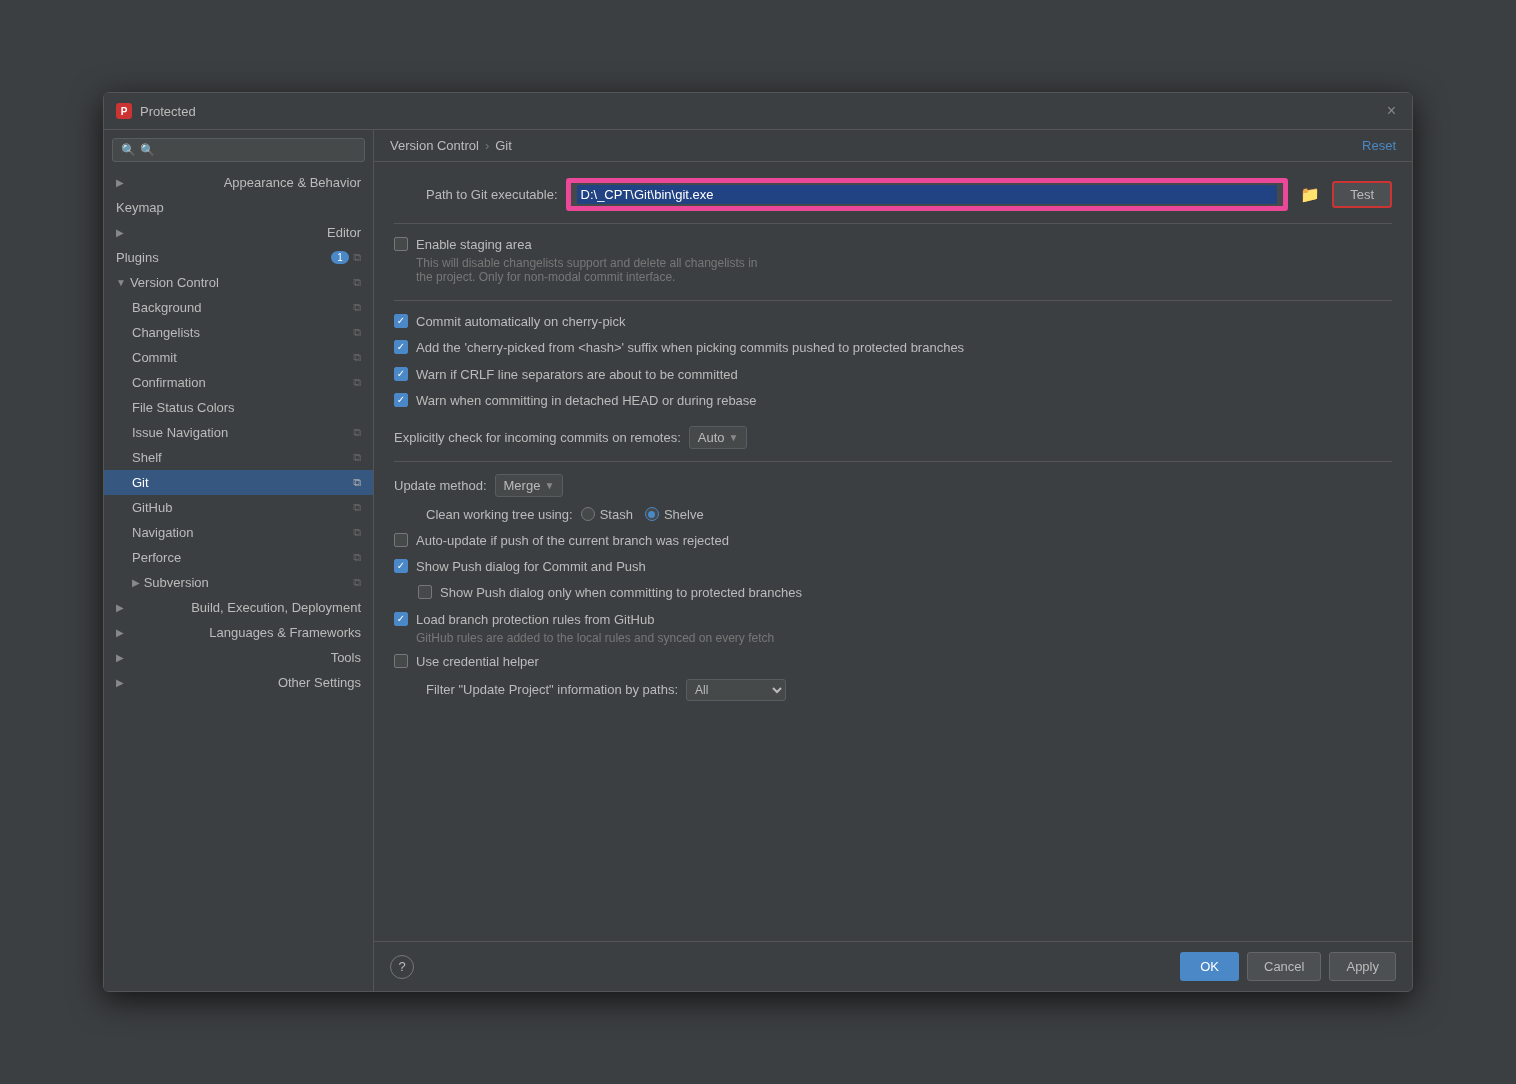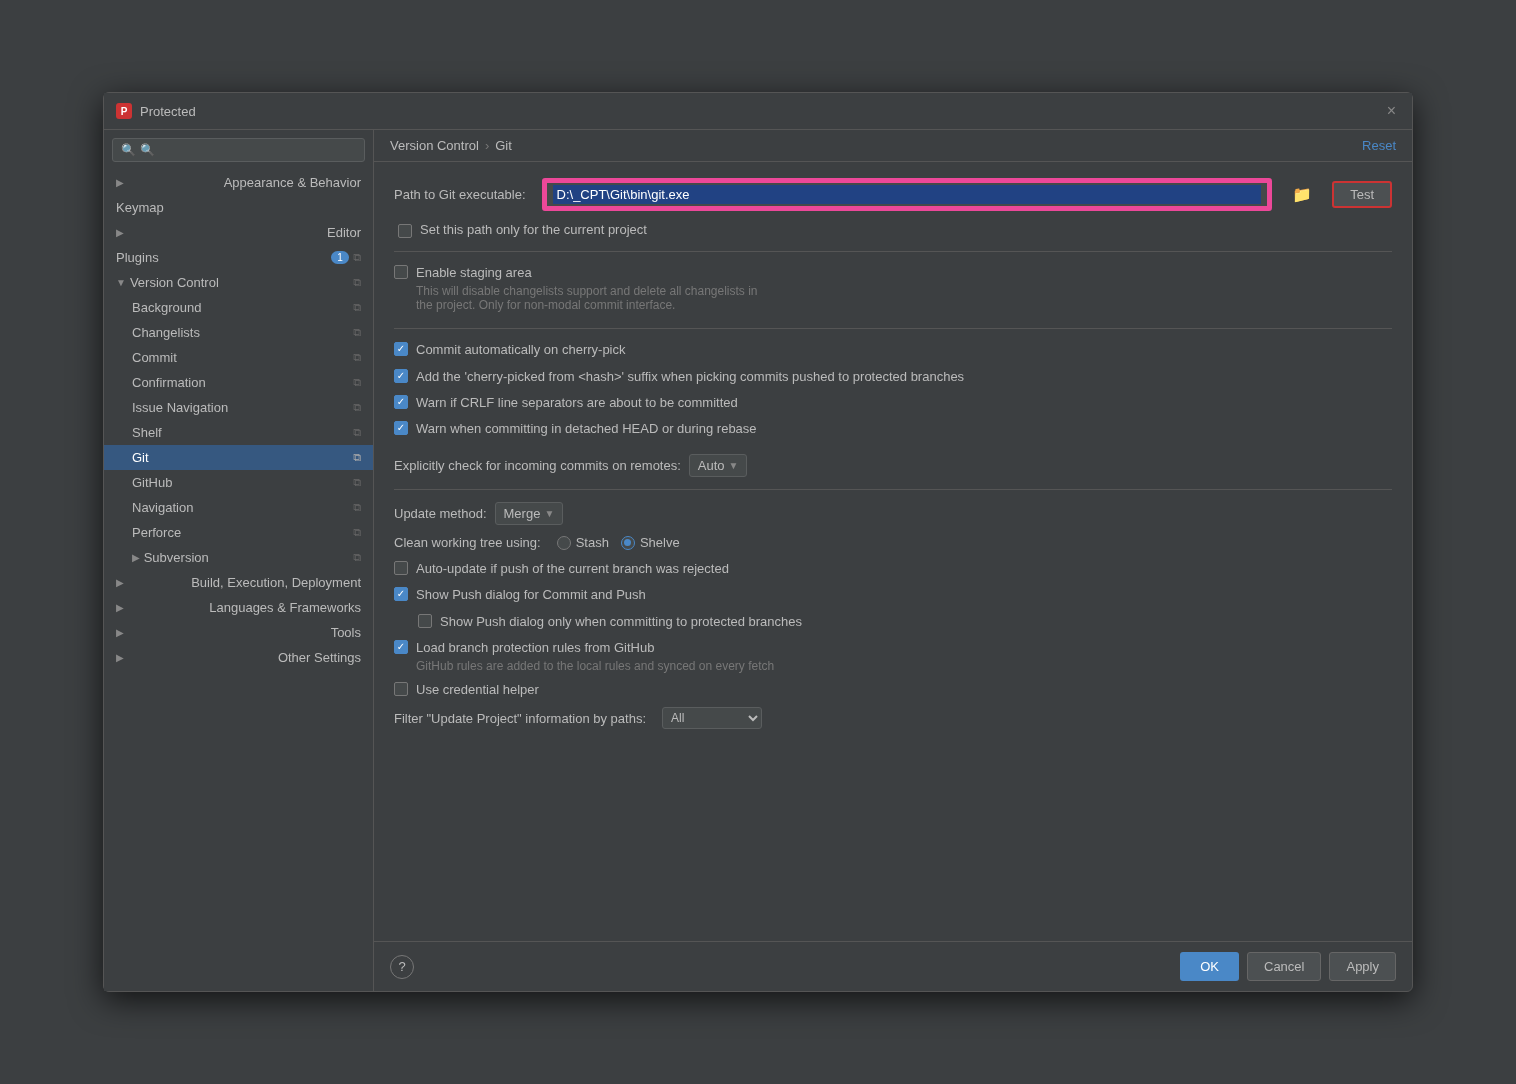--- a/index.html
+++ b/index.html
@@ -158,21 +158,22 @@
     }
     .content-area {
       flex: 1;
       padding: 16px 20px;
       overflow-y: auto;
     }
     .form-row {
       display: flex;
       align-items: center;
       margin-bottom: 10px;
-      gap: 16px;
+      gap: 8px;
+      margin-left: 32px;
     }
     .form-label {
       color: #bbb;
       font-size: 13px;
       white-space: nowrap;
     }
     .path-input-wrapper {
       flex: 1;
       display: flex;
       align-items: center;
@@ -459,20 +460,23 @@
       <div class="sidebar-item indent1">
         <span style="flex:1">Commit</span>
         <span class="copy-icon">⧉</span>
       </div>
 
       <div class="sidebar-item indent1">
         <span style="flex:1">Confirmation</span>
         <span class="copy-icon">⧉</span>
       </div>
 
+      <div class="sidebar-item indent1">
+        <span style="flex:1">File Status Colors</span>
+      </div>
 
       <div class="sidebar-item indent1">
         <span style="flex:1">Issue Navigation</span>
         <span class="copy-icon">⧉</span>
       </div>
 
       <div class="sidebar-item indent1">
         <span style="flex:1">Shelf</span>
         <span class="copy-icon">⧉</span>
       </div>
@@ -539,24 +543,20 @@
 
         <div class="form-row">
           <span class="form-label">Path to Git executable:</span>
           <div class="path-input-wrapper">
             <input class="path-input" type="text" value="D:\_CPT\Git\bin\git.exe" style="background: rgb(33, 66, 131); color: rgb(255, 255, 255); padding: 2px 4px; width: 100%;">
           </div>
           <button class="folder-btn">📁</button>
           <button class="test-btn">Test</button>
         </div>
 
-        <div class="set-path-row">
-          <div class="cb"></div>
-          <span class="cb-label">Set this path only for the current project</span>
-        </div>
 
         <div class="divider"></div>
 
         <div class="checkbox-row section-gap">
           <div class="cb"></div>
           <div>
             <span class="cb-label">Enable staging area</span>
             <div class="sub-text">This will disable changelists support and delete all changelists in<br>the project. Only for non-modal commit interface.</div>
           </div>
         </div>

